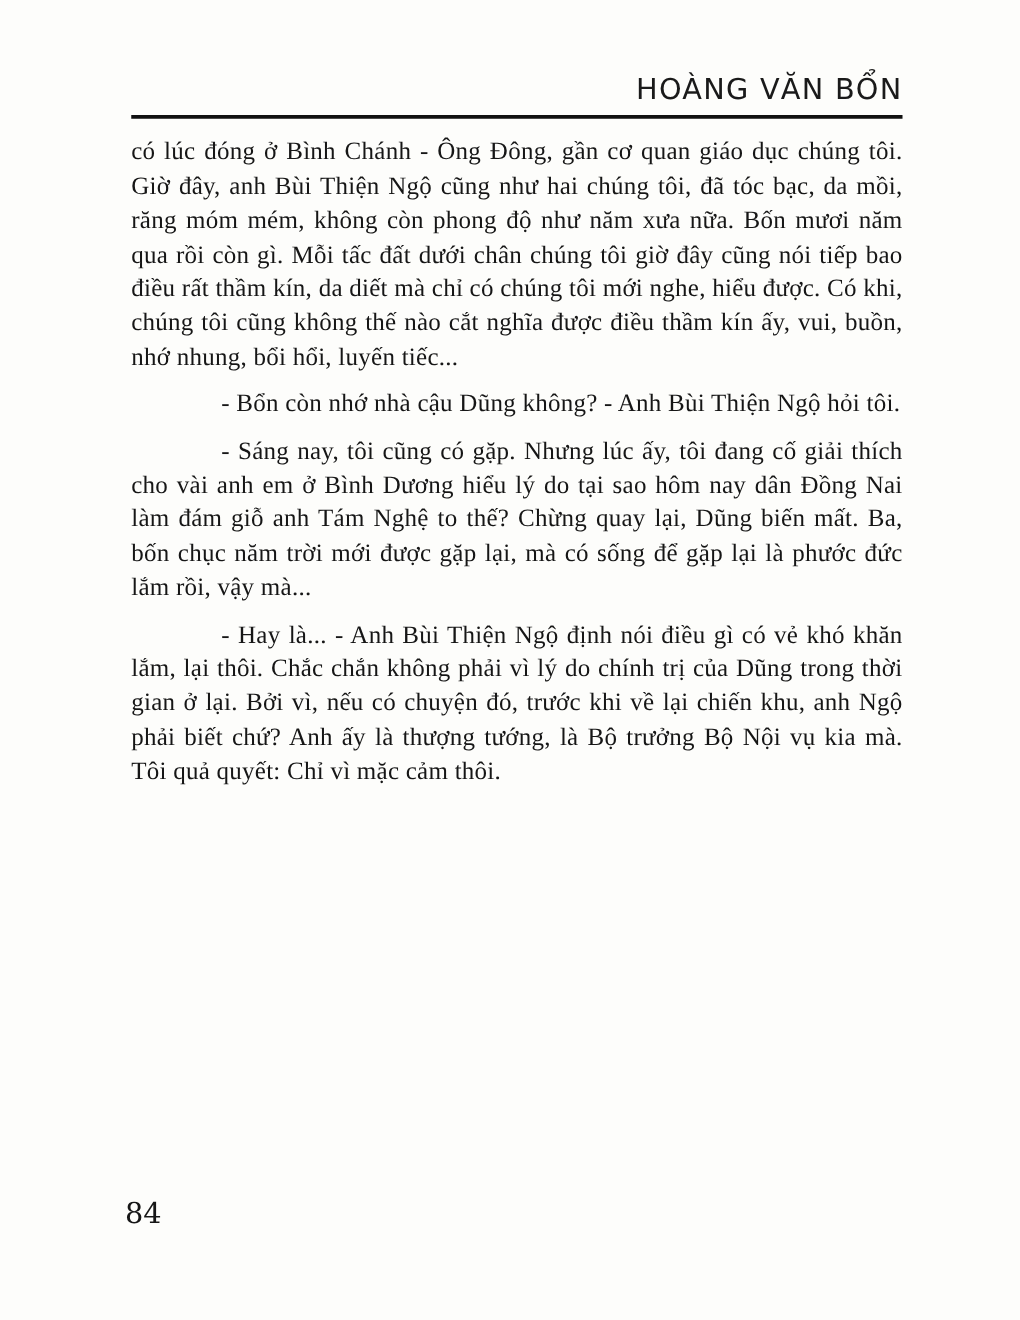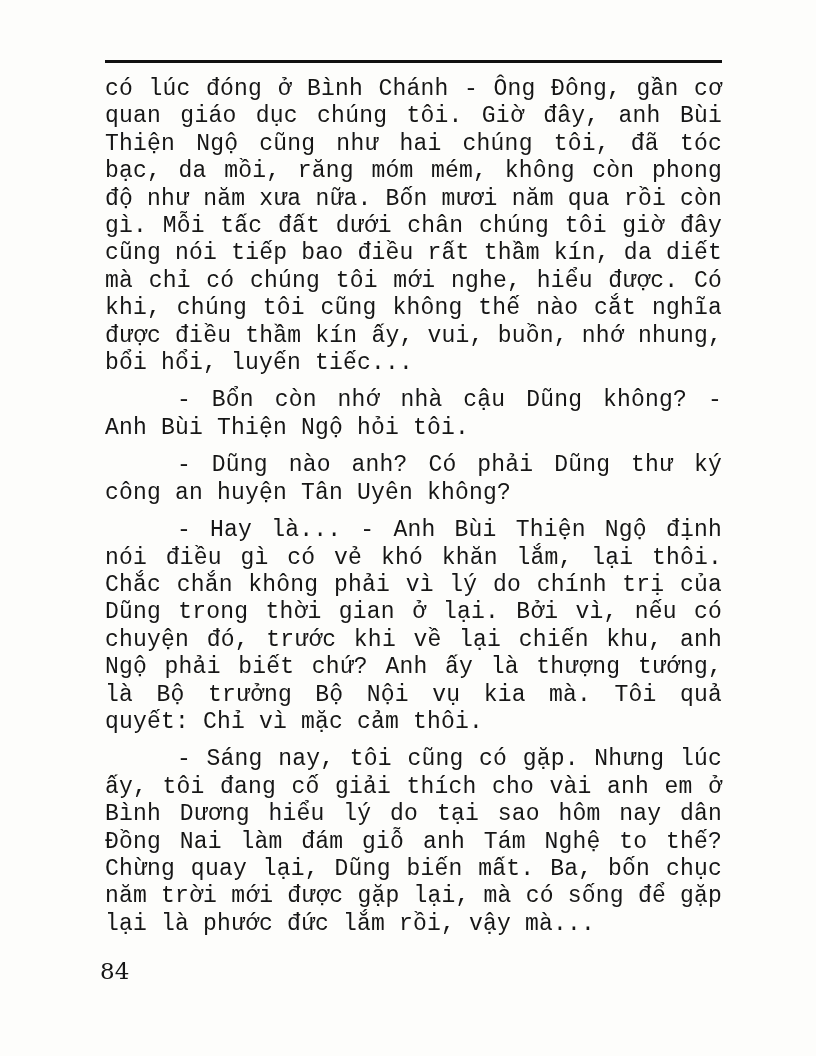--- a/index.html
+++ b/index.html
@@ -27,22 +27,22 @@
     color: #1a1a1a;
     line-height: 1.1;
     padding-bottom: 7px;
   }
   .header-rule {
     border: none;
     border-top: 3px solid #111;
     margin: 0 0 13px 0;
   }
   .body-text {
-    font-family: Liberation Mono, monospace;
-    font-size: 23px;
+    font-family: Liberation Serif, serif;
+    font-size: 20px;
     line-height: 27.4px;
     text-align: justify;
     letter-spacing: 0.2px;
   }
   .body-text p {
     margin: 0 0 10px 0;
   }
   .body-text p.indented {
     text-indent: 72px;
   }
@@ -54,26 +54,26 @@
     font-size: 23px;
     color: #161616;
     text-align: right;
   }
 </style>
 </head>
 <body>
 
 <div class="page">
 
+  <div class="running-header">HOÀNG VĂN BỔN</div>
 
   <hr class="header-rule">
 
   <div class="body-text">
     <p>có lúc đóng ở Bình Chánh - Ông Đông, gần cơ quan giáo dục chúng tôi. Giờ đây, anh Bùi Thiện Ngộ cũng như hai chúng tôi, đã tóc bạc, da mồi, răng móm mém, không còn phong độ như năm xưa nữa. Bốn mươi năm qua rồi còn gì. Mỗi tấc đất dưới chân chúng tôi giờ đây cũng nói tiếp bao điều rất thầm kín, da diết mà chỉ có chúng tôi mới nghe, hiểu được. Có khi, chúng tôi cũng không thế nào cắt nghĩa được điều thầm kín ấy, vui, buồn, nhớ nhung, bổi hổi, luyến tiếc...</p>
     <p class="indented">- Bổn còn nhớ nhà cậu Dũng không? - Anh Bùi Thiện Ngộ hỏi tôi.</p>
-    <p class="indented">- Dũng nào anh? Có phải Dũng thư ký công an huyện Tân Uyên không?</p>
+    <p class="indented">- Sáng nay, tôi cũng có gặp. Nhưng lúc ấy, tôi đang cố giải thích cho vài anh em ở Bình Dương hiểu lý do tại sao hôm nay dân Đồng Nai làm đám giỗ anh Tám Nghệ to thế? Chừng quay lại, Dũng biến mất. Ba, bốn chục năm trời mới được gặp lại, mà có sống để gặp lại là phước đức lắm rồi, vậy mà...</p>
     <p class="indented">- Hay là... - Anh Bùi Thiện Ngộ định nói điều gì có vẻ khó khăn lắm, lại thôi. Chắc chắn không phải vì lý do chính trị của Dũng trong thời gian ở lại. Bởi vì, nếu có chuyện đó, trước khi về lại chiến khu, anh Ngộ phải biết chứ? Anh ấy là thượng tướng, là Bộ trưởng Bộ Nội vụ kia mà. Tôi quả quyết: Chỉ vì mặc cảm thôi.</p>
-    <p class="indented">- Sáng nay, tôi cũng có gặp. Nhưng lúc ấy, tôi đang cố giải thích cho vài anh em ở Bình Dương hiểu lý do tại sao hôm nay dân Đồng Nai làm đám giỗ anh Tám Nghệ to thế? Chừng quay lại, Dũng biến mất. Ba, bốn chục năm trời mới được gặp lại, mà có sống để gặp lại là phước đức lắm rồi, vậy mà...</p>
   </div>
 
   <div class="page-footer">84</div>
 
 </div>
 
 </body></html>

